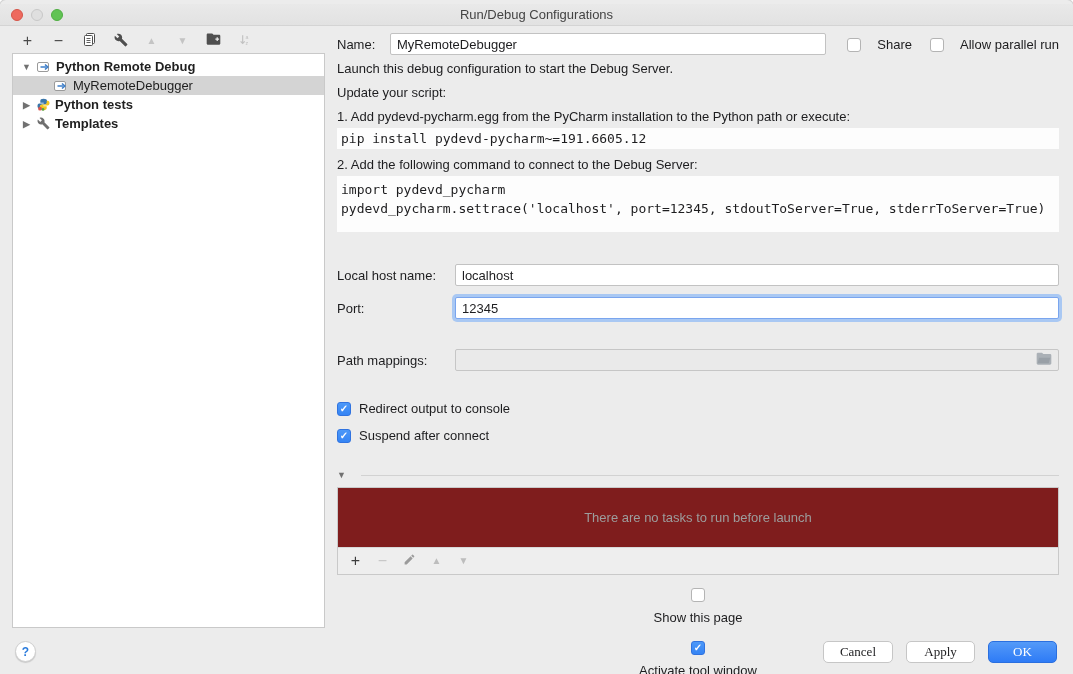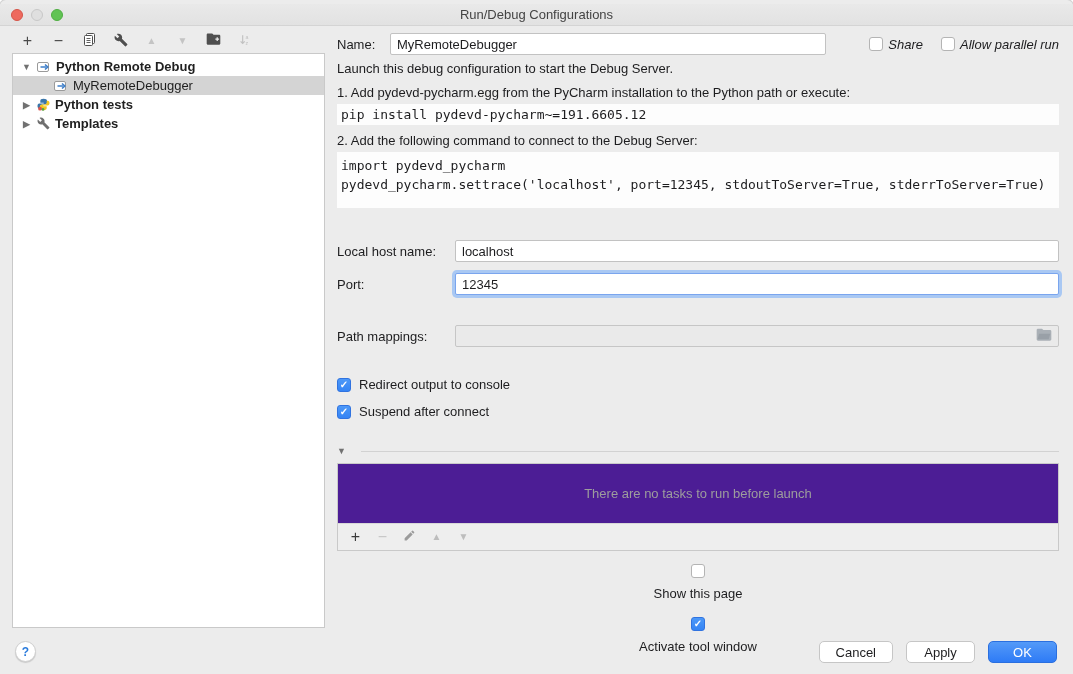--- a/index.html
+++ b/index.html
@@ -65,21 +65,21 @@
   .name-row { display:flex; align-items:center; }
   .name-label { width:53px; }
   .field {
     height:22px; background:#fff;
     border:1px solid #c2c2c2; border-radius:2px;
     font-family:"Liberation Sans", sans-serif; font-size:13px;
     padding:0 6px; color:#1d1d1f; outline:none;
   }
   .name-field { width:436px; }
   .spacer { flex:1; }
-  .cb-group { display:flex; align-items:flex-start; gap:5px;font-style:italic; }
+  .cb-group { display:flex; align-items:flex-end; gap:16px; }
   .cb {
     width:14px; height:14px; border-radius:3px;
     border:1px solid #b4b4b4; background:#fff;
     display:inline-flex; align-items:center; justify-content:center;
     flex:none;
   }
   .cb.checked {
     background:linear-gradient(#4c98f8,#3584f4);
     border-color:#3073e0;
   }
@@ -127,21 +127,21 @@
   .check-row + .check-row { margin-top:12px; }
 
   
   .bl-header { display:flex; align-items:center; margin-top:27px; }
   .bl-chev { font-size:9px; color:#717171; margin-right:7px; }
   .bl-title { white-space:nowrap; }
   .bl-line { flex:1; border-top:1px solid #d2d2d2; margin-left:8px; }
 
   .tasks-box { margin-top:7px; border:1px solid #c9c9c9; }
   .tasks-empty {
-    height:60px; background:#4c1d95; border-bottom:1px solid #d8d8d8;
+    height:60px; background:#7f1d1d; border-bottom:1px solid #d8d8d8;
     display:flex; align-items:center; justify-content:center;
     color:#9d9d9d;
   }
   .tasks-toolbar {
     height:26px; background:#eeeeee;
     display:flex; align-items:center; gap:0; padding-left:4px;
   }
   .tt-btn { width:27px; height:24px; display:flex; align-items:center; justify-content:center; }
   .tt-plus { font-size:16px; color:#3c3c3c; line-height:1; }
   .tt-minus { font-size:16px; color:#c6c6c6; line-height:1; }
@@ -162,21 +162,21 @@
     display:flex; align-items:center; justify-content:center;
     color:#2a7bdc; font-weight:bold; font-size:12px; cursor:pointer;
   }
   .btn-row {
     position:absolute; right:16px; bottom:11px;
     display:flex; gap:13px;
   }
   .btn {
     height:22px; min-width:69px; padding:0 16px;
     background:#fff; border:1px solid #c6c6c6; border-radius:5px;
-    font-family:Liberation Sans, sans-serif; font-size:13px; color:#1d1d1f;
+    font-family:Liberation Serif, serif; font-size:13px; color:#1d1d1f;
     display:flex; align-items:center; justify-content:center; cursor:pointer;
   }
   .btn.primary {
     background:linear-gradient(#549af8,#2e7bf6);
     border-color:#2a6fdf; color:#fff;
   }
 </style>
 </head>
 <body>
 
@@ -287,20 +287,21 @@
         <span>Share</span>
       </span>
       <span class="gap18"></span>
       <span class="cb-group">
         <span class="cb"></span>
         <span>Allow parallel run</span>
       </span>
     </div>
 
     <div class="para first">Launch this debug configuration to start the Debug Server.</div>
+    <div class="para">Update your script:</div>
     <div class="para">1. Add pydevd-pycharm.egg from the PyCharm installation to the Python path or execute:</div>
     <div class="codeline">pip install pydevd-pycharm~=191.6605.12</div>
     <div class="para">2. Add the following command to connect to the Debug Server:</div>
     <div class="codeblock"><span>import pydevd_pycharm</span>
 <span>pydevd_pycharm.settrace('localhost', port=12345, stdoutToServer=True, stderrToServer=True)</span></div>
 
     <div class="form-row mt32">
       <span class="form-label">Local host name:</span>
       <input class="field flex-field" type="text" value="localhost" style="">
     </div>

